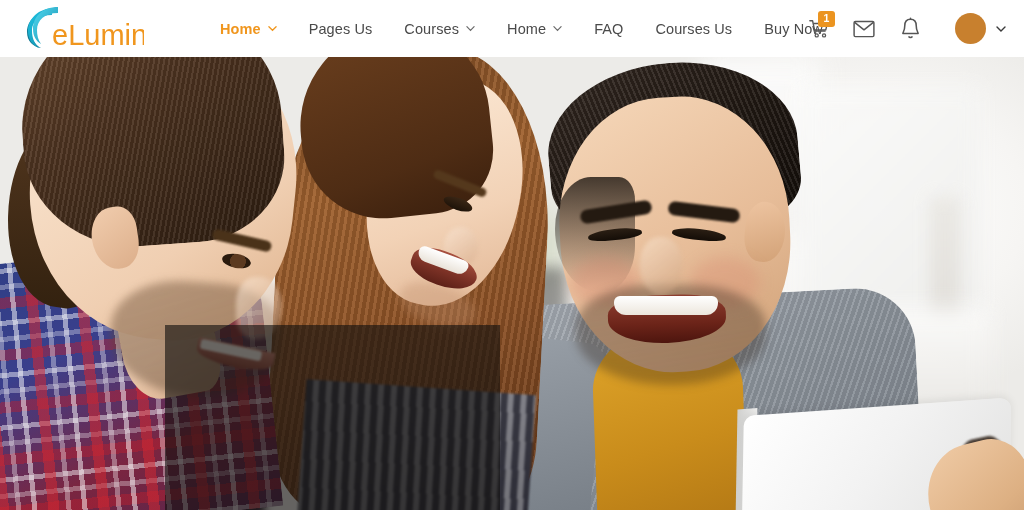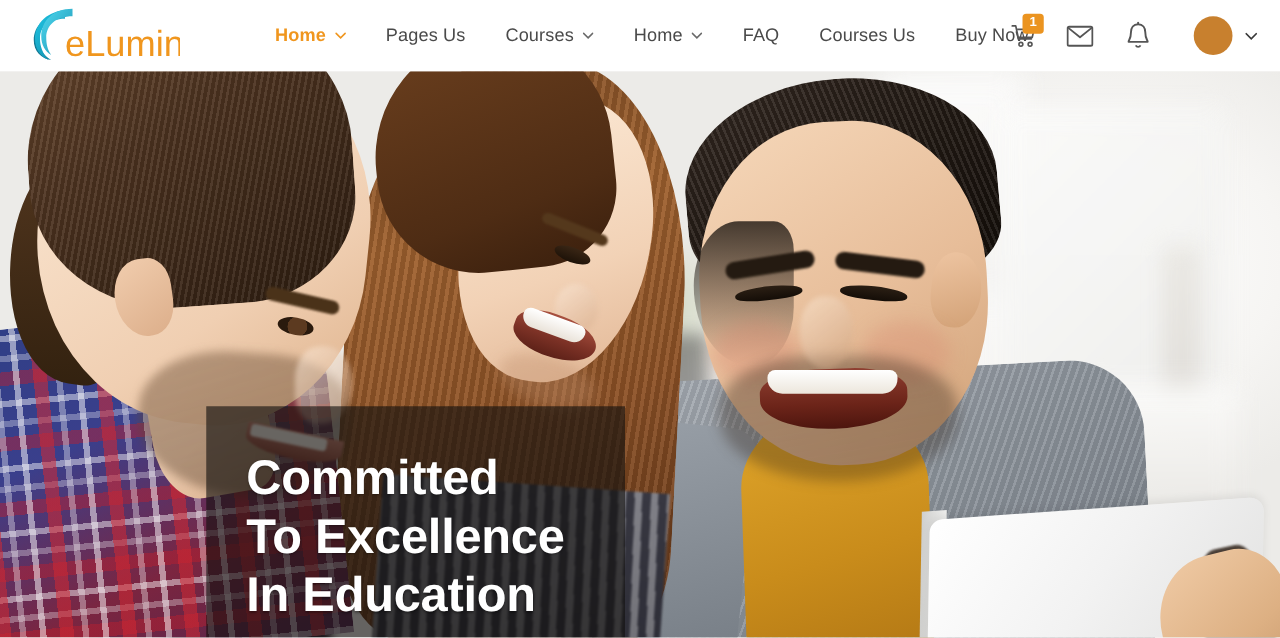--- a/index.html
+++ b/index.html
@@ -649,18 +649,15 @@
       <div class="p1-teeth"></div>
 
       <div class="laptop-edge"></div>
       <div class="laptop"></div>
       <div class="hand-dark"></div>
       <div class="hand"></div>
 
     </div>
 
     <div class="hero-overlay"></div>
-    <h1 class="hero-title">Committed
-To Excellence
-In Education</h1>
   </div>
 
 </div>
 
 </body></html>

